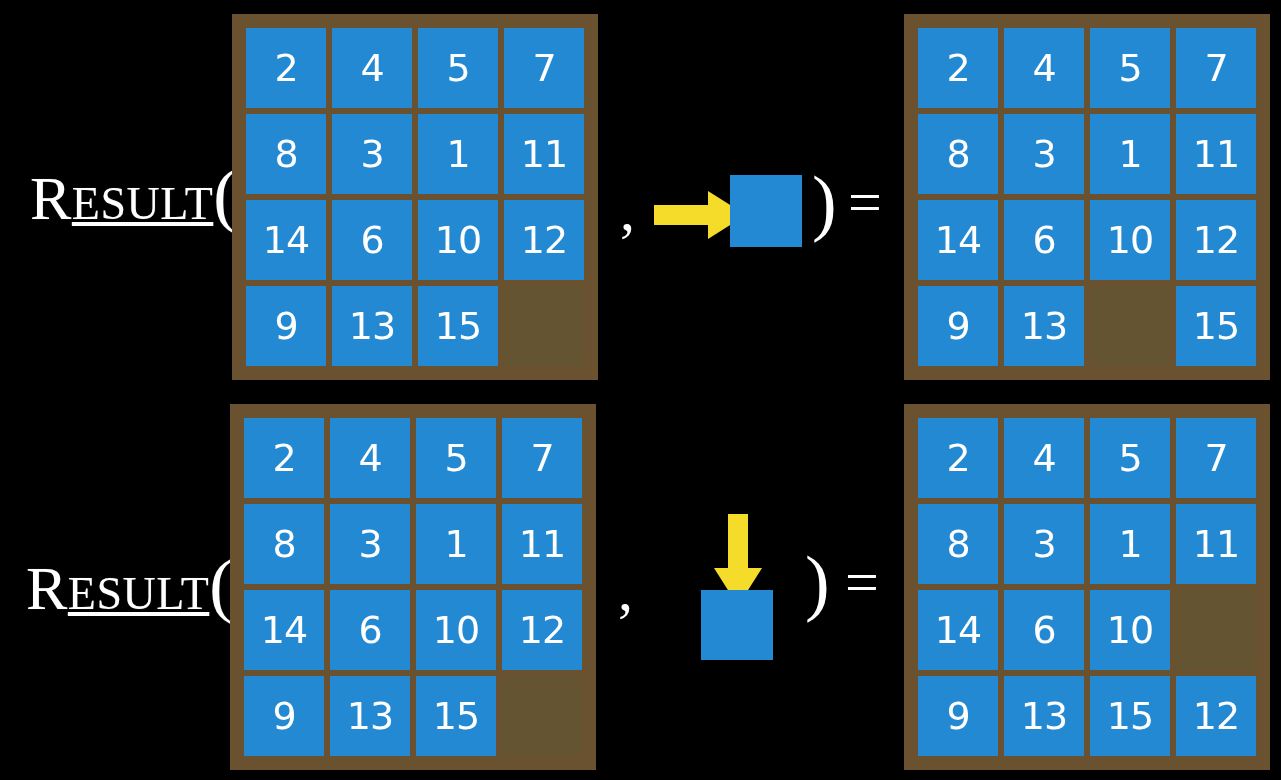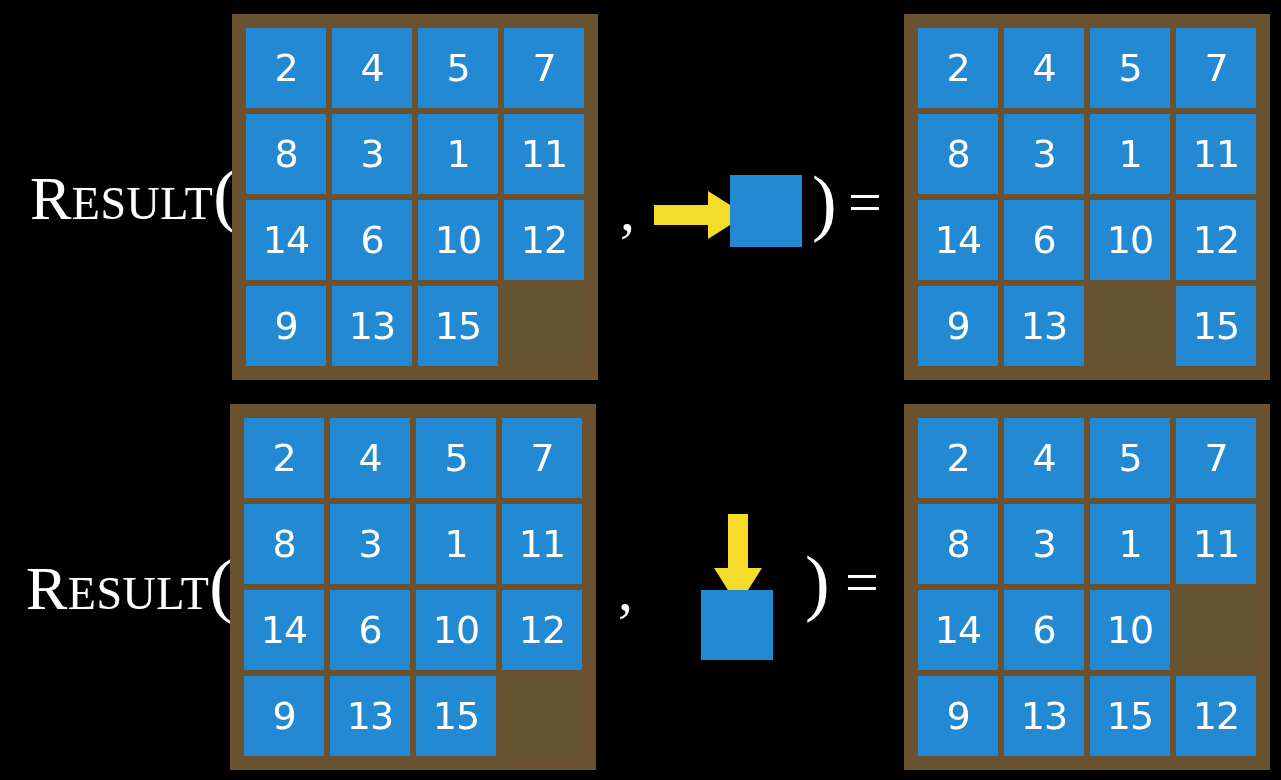--- a/index.html
+++ b/index.html
@@ -47,20 +47,21 @@
     line-height: 1;
     text-shadow: 0 0 1px rgba(255,255,255,0.35);
   }
   .result-label .big {
     font-size: 62px;
     vertical-align: baseline;
   }
   .result-label .small {
     font-size: 46px;
     vertical-align: baseline;
+    text-decoration: underline;
   }
   .result-label .paren {
     font-size: 72px;
     vertical-align: baseline;
   }
 
   
   .comma {
     position: absolute;
     color: #ffffff;

